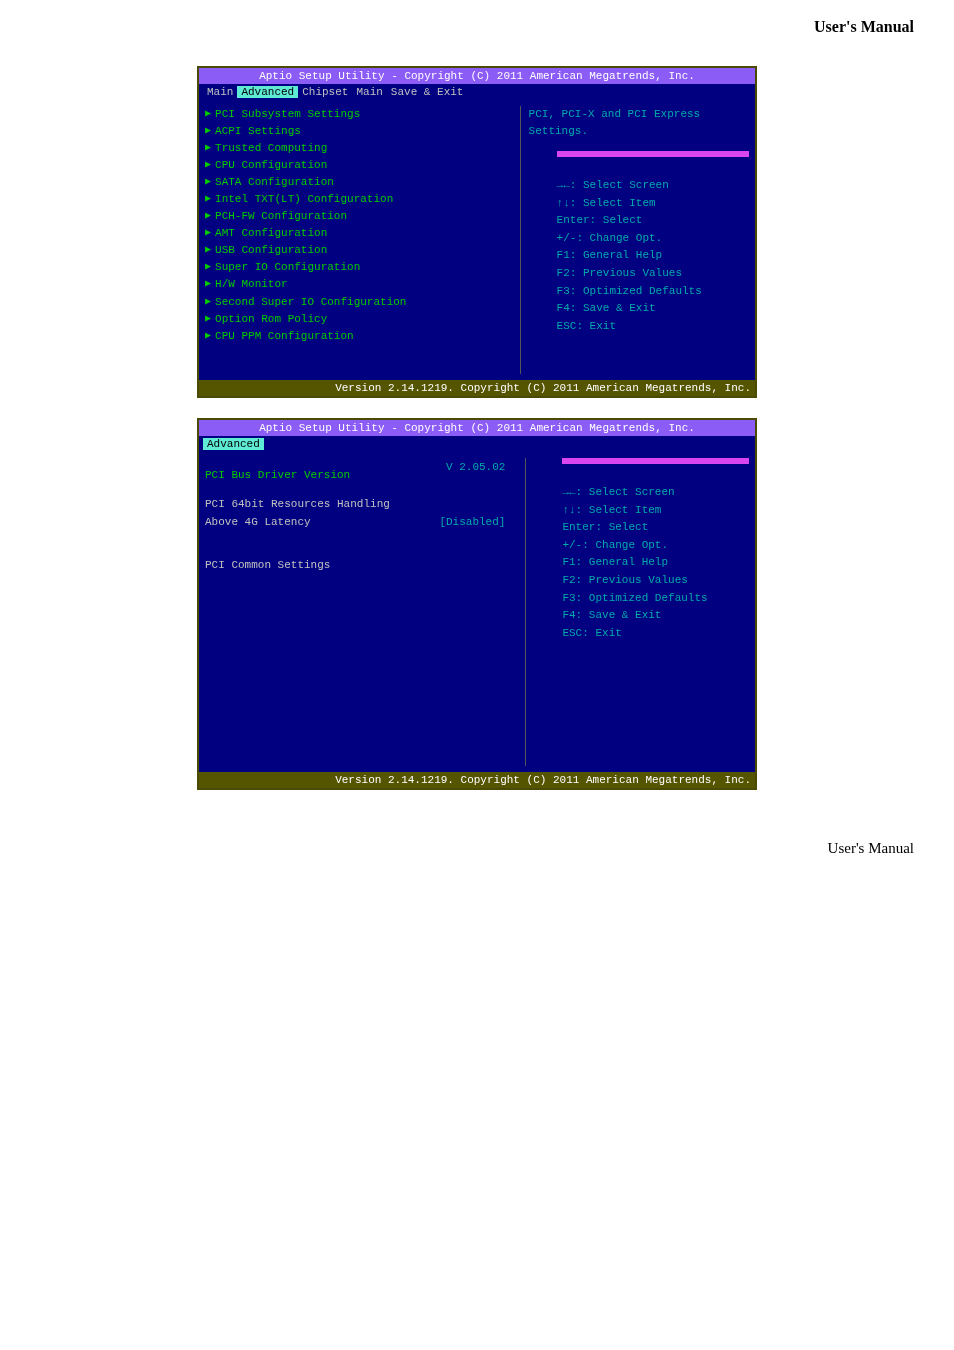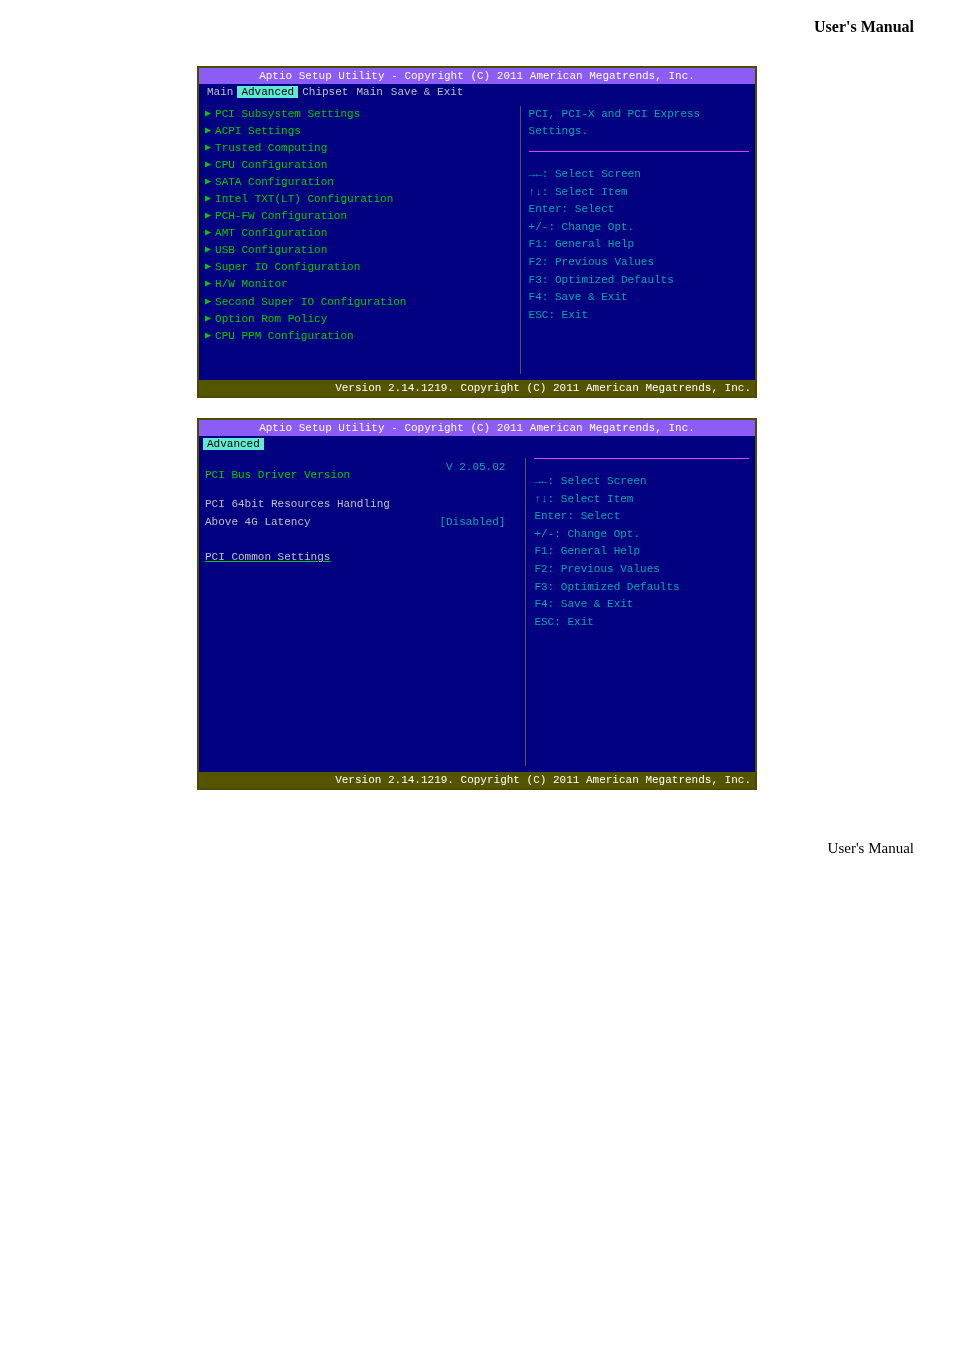--- a/index.html
+++ b/index.html
@@ -89,24 +89,25 @@
       border-left: 1px solid #555555;
       padding-left: 8px;
     }
 
     .bios-right .description {
       margin-bottom: 12px;
       color: #00aaaa;
     }
 
     .bios-right .keys {
-      border-top: 1px solid #d946ef;
-      padding-top: 14px;
+      border-top: 6px solid #d946ef;
+      padding-top: 20px;
       color: #00aaaa;
       line-height: 1.6;
+      margin-left: 28px;
     }
 
     .bios-footer {
       background: #555500;
       color: #ffffff;
       text-align: right;
       padding: 2px 4px;
       font-size: 11px;
     }
 
@@ -267,21 +268,21 @@
           <span class="setting-value">&nbsp;&nbsp;&nbsp;&nbsp;&nbsp;&nbsp;V 2.05.02</span>
         </div>
       </div>
       <div style="margin-bottom:2px;">
         <div style="color:#c0c0c0;">PCI 64bit Resources Handling</div>
         <div class="setting-row">
           <span class="setting-label">Above 4G Latency</span>
           <span class="setting-value">[Disabled]</span>
         </div>
       </div>
-      <div style="margin-top:16px;text-decoration:underline;">
+      <div style="margin-top:24px;">
         <div style="color:#c0c0c0;">PCI Common Settings</div>
       </div>
     </div>
     <div class="bios-right">
       <div class="keys">
         <div>→←: Select Screen</div>
         <div>↑↓: Select Item</div>
         <div>Enter: Select</div>
         <div>+/-: Change Opt.</div>
         <div>F1: General Help</div>

